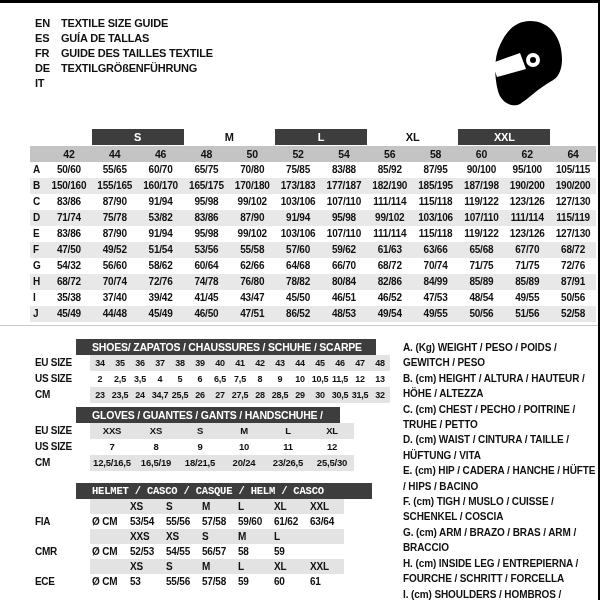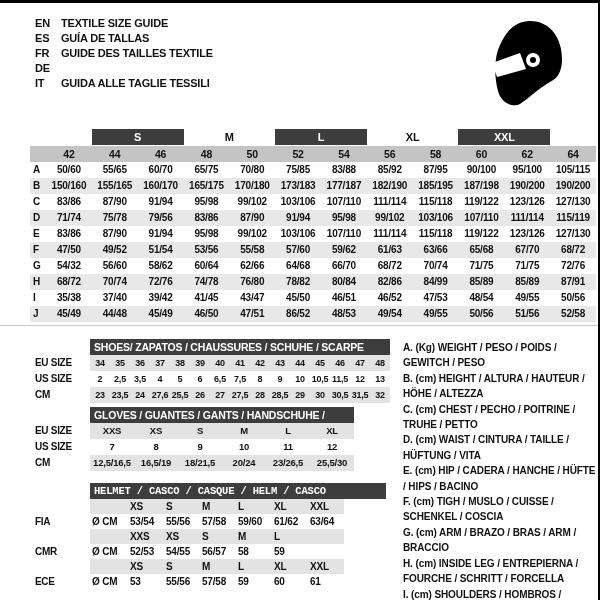--- a/index.html
+++ b/index.html
@@ -31,21 +31,21 @@
   .mt-band{background:#c4c4c4;font-size:10.5px;}
   .mt-body .mt-row:nth-of-type(even){background:#e8e8e8;}
   .mt-row .letter{text-align:left;padding-left:3px;}
 
   
   .divider{position:absolute;left:0;top:322px;width:600px;height:1px;background:#c9c9c9;}
 
   
   .section{position:absolute;left:35px;}
   .section-title{background:#3d3d3d;color:#fff;height:16px;line-height:16px;
-    font-size:10.5px;padding-left:4px;box-sizing:border-box;margin-left:55px;}
+    font-size:10.5px;padding-left:16px;box-sizing:border-box;margin-left:41px;}
   .shoes{top:336px;} .shoes .section-title{width:300px;}
   .gloves{top:404px;} .gloves .section-title{width:264px;}
   .helmet-sec{top:480px;} .helmet-sec .section-title{width:296px;font-family:Liberation Mono, monospace;}
 
   .srow{display:grid;height:16px;line-height:16px;}
   .shoes .srow{grid-template-columns:55px repeat(15,20px);font-size:9px;}
   .gloves .srow{grid-template-columns:55px repeat(6,44px);font-size:9.5px;}
   .sec-label{font-size:10px;text-align:left;letter-spacing:-0.3px;}
   .srow .cell{text-align:center;}
   .sec-rows .srow:nth-of-type(odd) .cell{background:#e3e3e3;}
@@ -76,25 +76,25 @@
         <span class="lang-text">GUÍA DE TALLAS</span>
       </div>
 
       <div class="lang-row">
         <span class="lang-code">FR</span>
         <span class="lang-text">GUIDE DES TAILLES TEXTILE</span>
       </div>
 
       <div class="lang-row">
         <span class="lang-code">DE</span>
+        <span class="lang-text">TEXTILGRÖßENFÜHRUNG</span>
       </div>
 
       <div class="lang-row">
         <span class="lang-code">IT</span>
-        <span class="lang-text">GUIDA ALLE TAGLIE TESSILI</span>
       </div>
     </div>
 
   <div class="logo">
     <svg viewBox="0 0 76 88" width="76" height="88" aria-hidden="true">
       <path fill="#000" d="M41 2 C62 2 73 20 73 40 C73 52 69 59 61 63 C50 69 40 79 31 85 C24 89 12 84 9 72 C5 57 5 38 11 26 C18 10 28 2 41 2 Z"></path>
       <polygon fill="#fff" points="3,44 31,34 37,50 8,58"></polygon>
       <circle cx="44" cy="41" r="7" fill="#fff"></circle>
       <circle cx="44" cy="41" r="3" fill="#000"></circle>
     </svg>
@@ -171,21 +171,21 @@
           <div>115/118</div>
           <div>119/122</div>
           <div>123/126</div>
           <div>127/130</div>
         </div>
 
         <div class="mt-row">
           <div class="letter">D</div>
           <div>71/74</div>
           <div>75/78</div>
-          <div>79/56</div>
+          <div>53/82</div>
           <div>83/86</div>
           <div>87/90</div>
           <div>91/94</div>
           <div>95/98</div>
           <div>99/102</div>
           <div>103/106</div>
           <div>107/110</div>
           <div>111/114</div>
           <div>115/119</div>
         </div>
@@ -330,21 +330,21 @@
           <div class="cell">11,5</div>
           <div class="cell">12</div>
           <div class="cell">13</div>
         </div>
 
         <div class="srow">
           <div class="sec-label">CM</div>
           <div class="cell">23</div>
           <div class="cell">23,5</div>
           <div class="cell">24</div>
-          <div class="cell">27,6</div>
+          <div class="cell">34,7</div>
           <div class="cell">25,5</div>
           <div class="cell">26</div>
           <div class="cell">27</div>
           <div class="cell">27,5</div>
           <div class="cell">28</div>
           <div class="cell">28,5</div>
           <div class="cell">29</div>
           <div class="cell">30</div>
           <div class="cell">30,5</div>
           <div class="cell">31,5</div>

